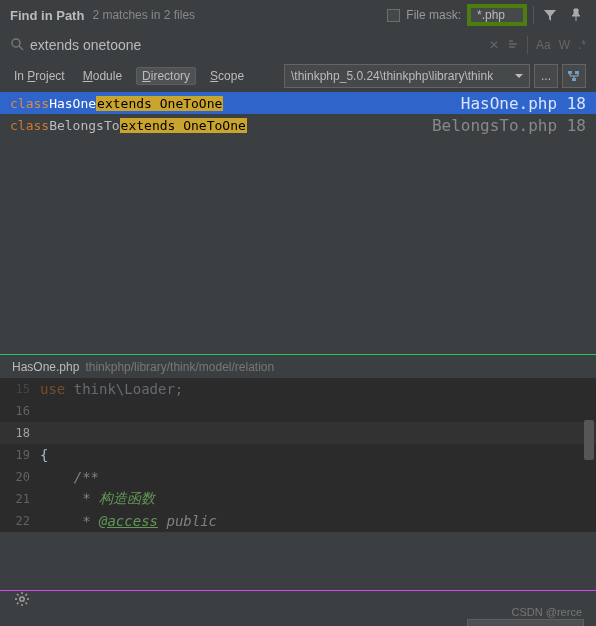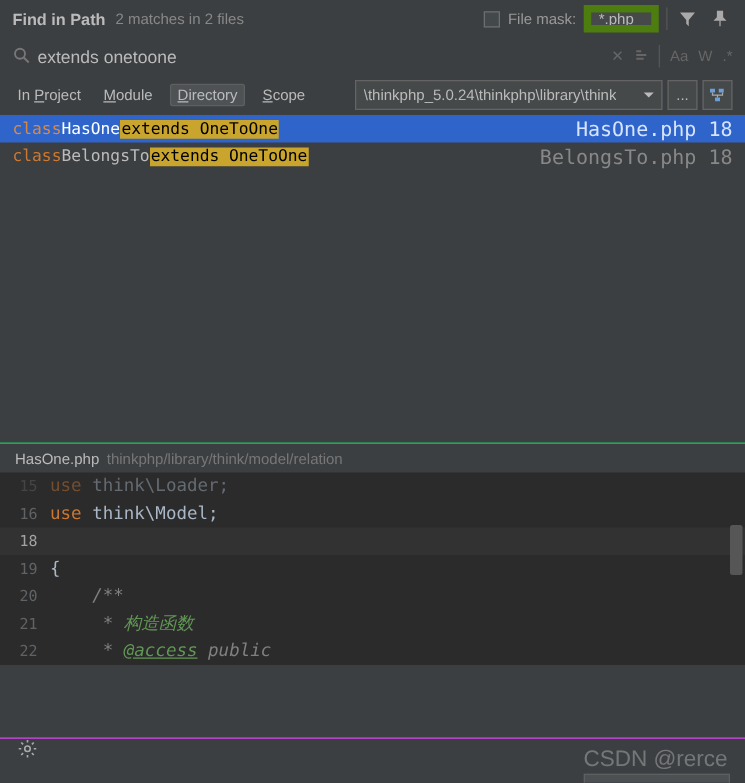--- a/index.html
+++ b/index.html
@@ -22,21 +22,21 @@
 }
 .header-title { color: #bbbbbb; font-weight: bold; font-size: 13px; }
 .header-sub { color: #888; margin-left: 8px; font-size: 12px; }
 .header-right { margin-left: auto; display: flex; align-items: center; gap: 6px; }
 .checkbox { width: 13px; height: 13px; border: 1px solid #6e6e6e; background: #43494a; }
 .fmask-label { color: #999; }
 .fmask-input {
   width: 60px;
   height: 22px;
   background: #45494a;
-  border: 6px solid #4d7c0f;
+  border: 4px solid #4d7c0f;
   color: #bbb;
   padding: 0 6px;
   font-size: 12px;
 }
 .icon-btn { width: 20px; height: 20px; display: flex; align-items: center; justify-content: center; color: #aaa; cursor: pointer; }
 .divider-v { width: 1px; height: 18px; background: #555; }
 .search-row {
   display: flex;
   align-items: center;
   height: 30px;
@@ -161,21 +161,21 @@
   color: #bbb;
   padding: 5px 0;
   font-size: 12px;
   cursor: pointer;
 }
 .watermark {
   position: absolute;
   bottom: 8px;
   right: 14px;
   color: rgba(220,220,220,0.35);
-  font-size: 18px;
+  font-size: 11px;
   pointer-events: none;
   margin-top: 28px;
 }
 .scrollbar-v {
   position: absolute;
   right: 2px;
   top: 420px;
   width: 10px;
   height: 40px;
   background: #565656;
@@ -272,21 +272,20 @@
   <span class="preview-path">thinkphp/library/think/model/relation</span>
 </div>
 
 <div class="code-area" id="code-area">
     <div class="code-line" style="opacity: 0.45;">
       <div class="gutter">15</div>
       <div class="code"><span class="kw">use</span><span> think\Loader;</span></div>
     </div>
     <div class="code-line">
       <div class="gutter">16</div>
-      <div class="code"><span class="kw">use</span><span> think\Model;</span></div>
     </div>
     <div class="code-line hl-line">
       <div class="gutter">18</div>
     </div>
     <div class="code-line">
       <div class="gutter">19</div>
       <div class="code"><span>{</span></div>
     </div>
     <div class="code-line">
       <div class="gutter">20</div>

